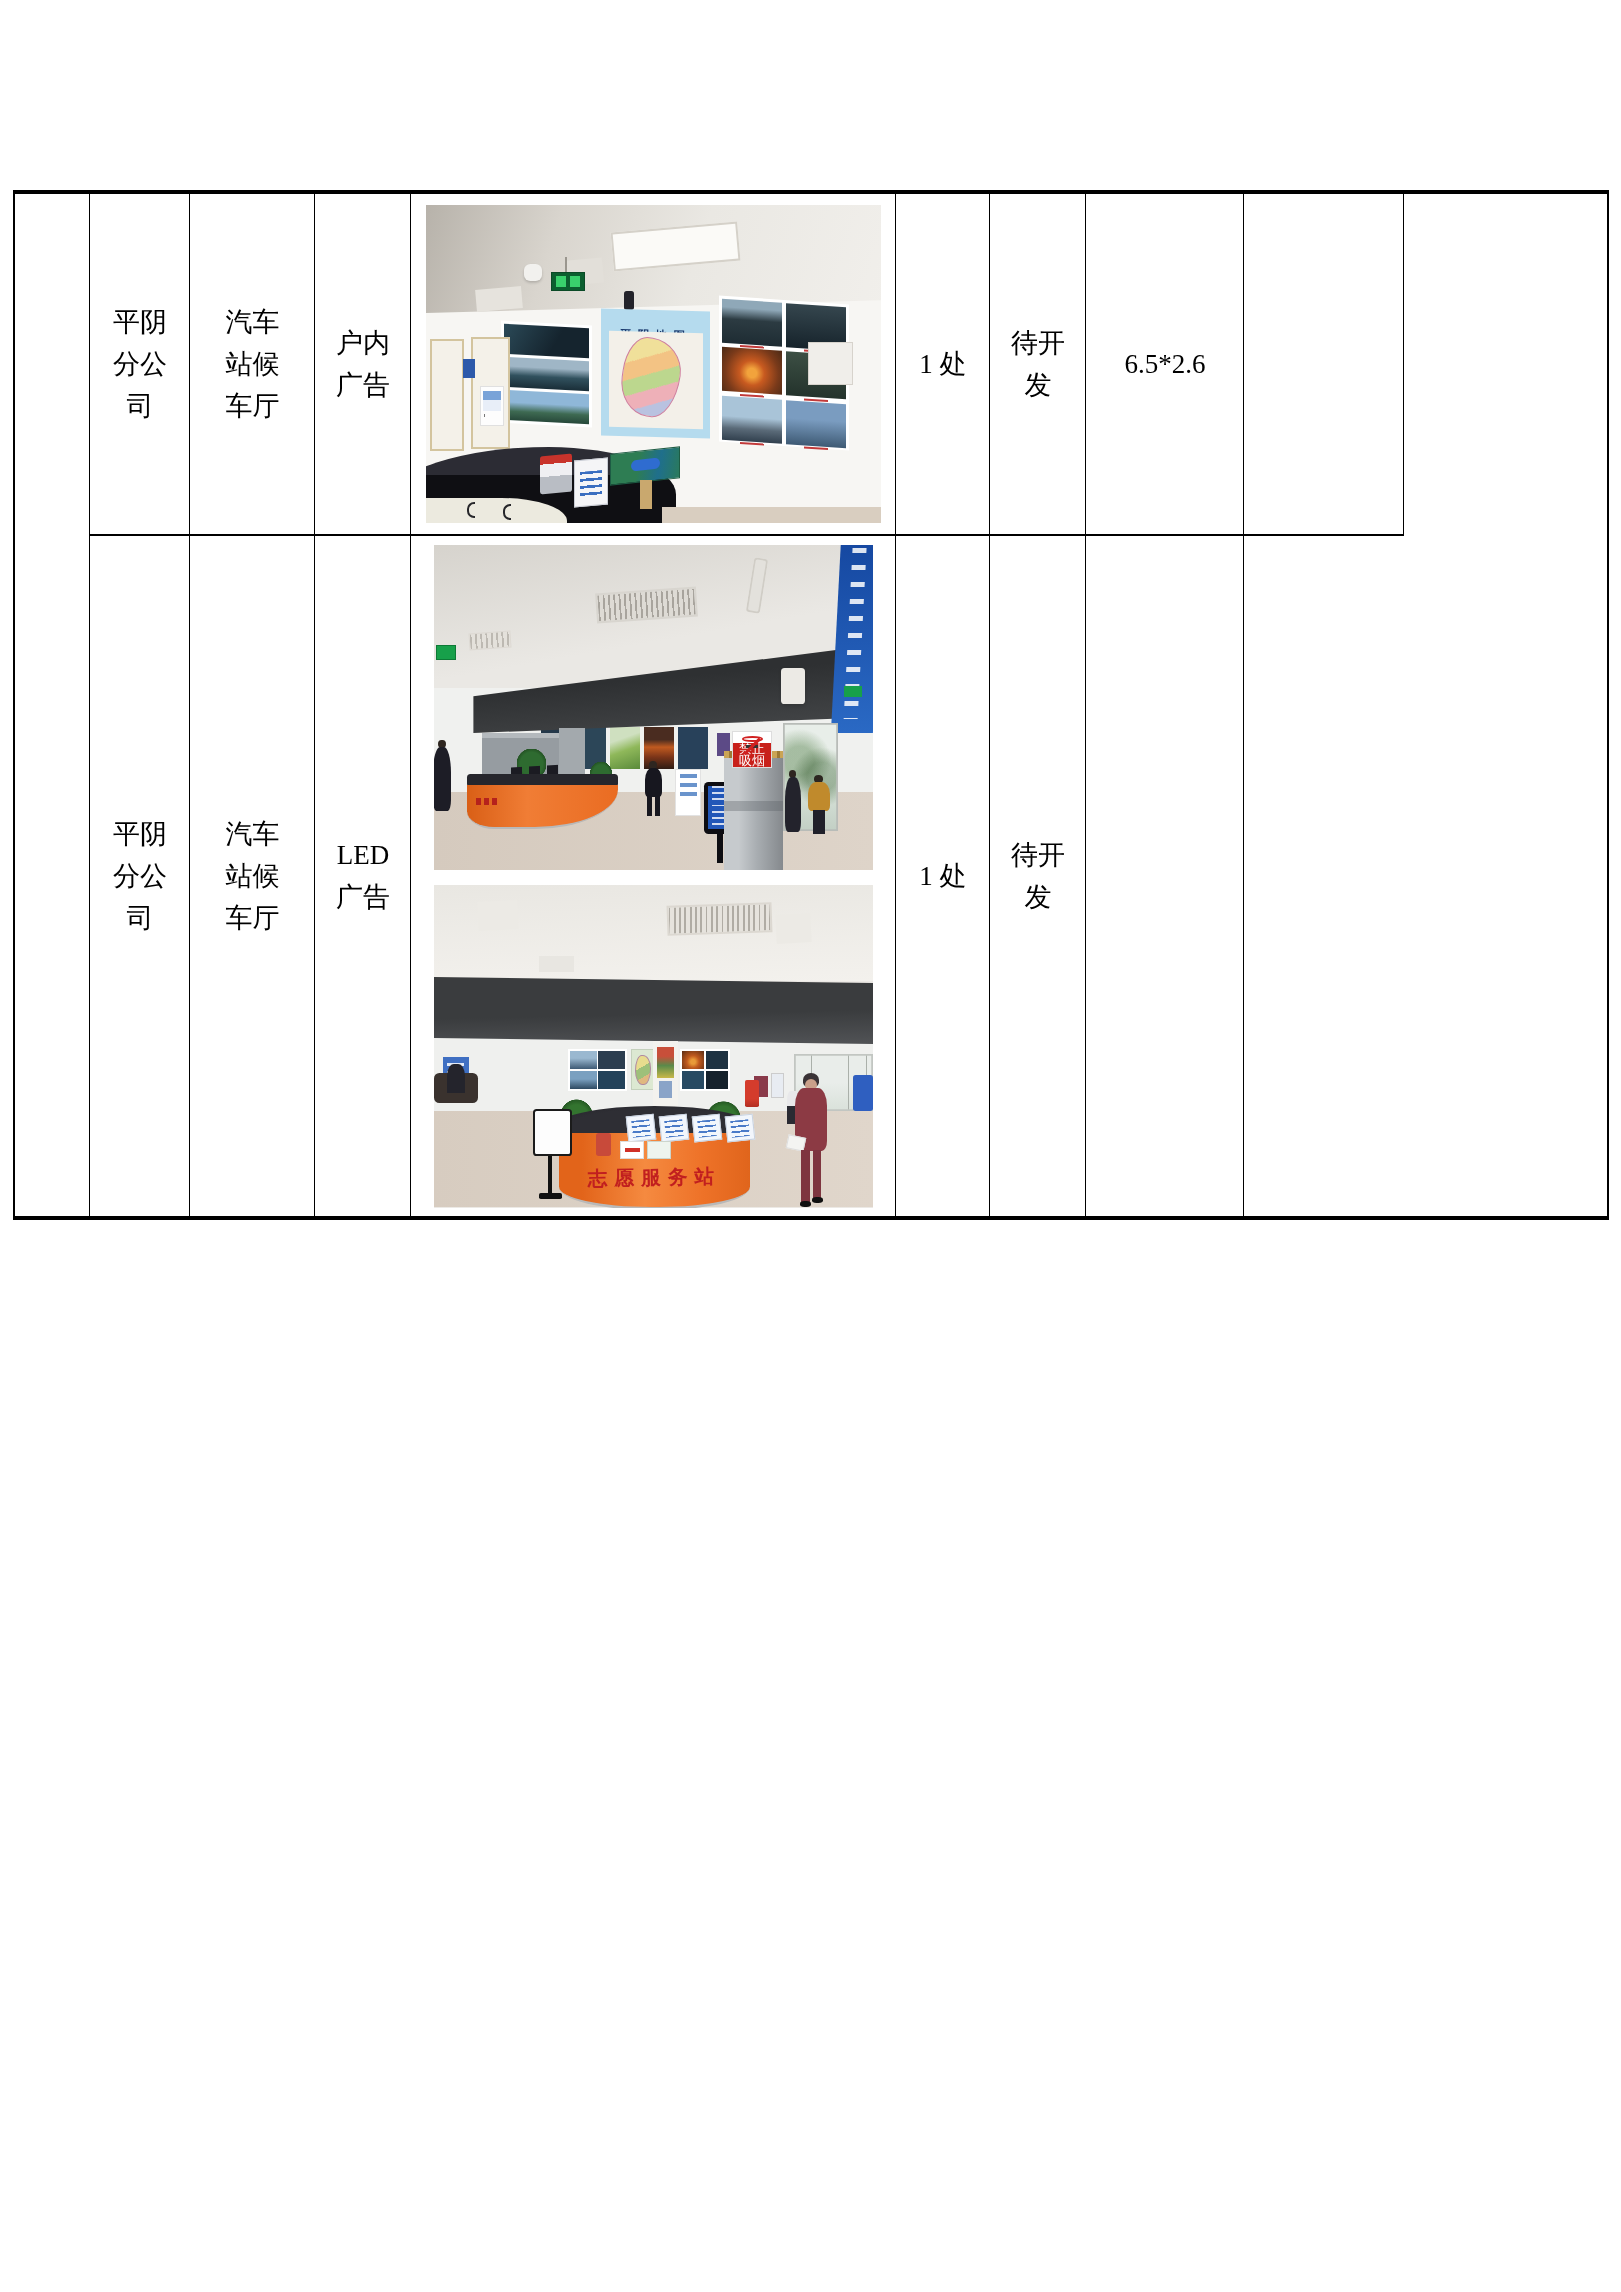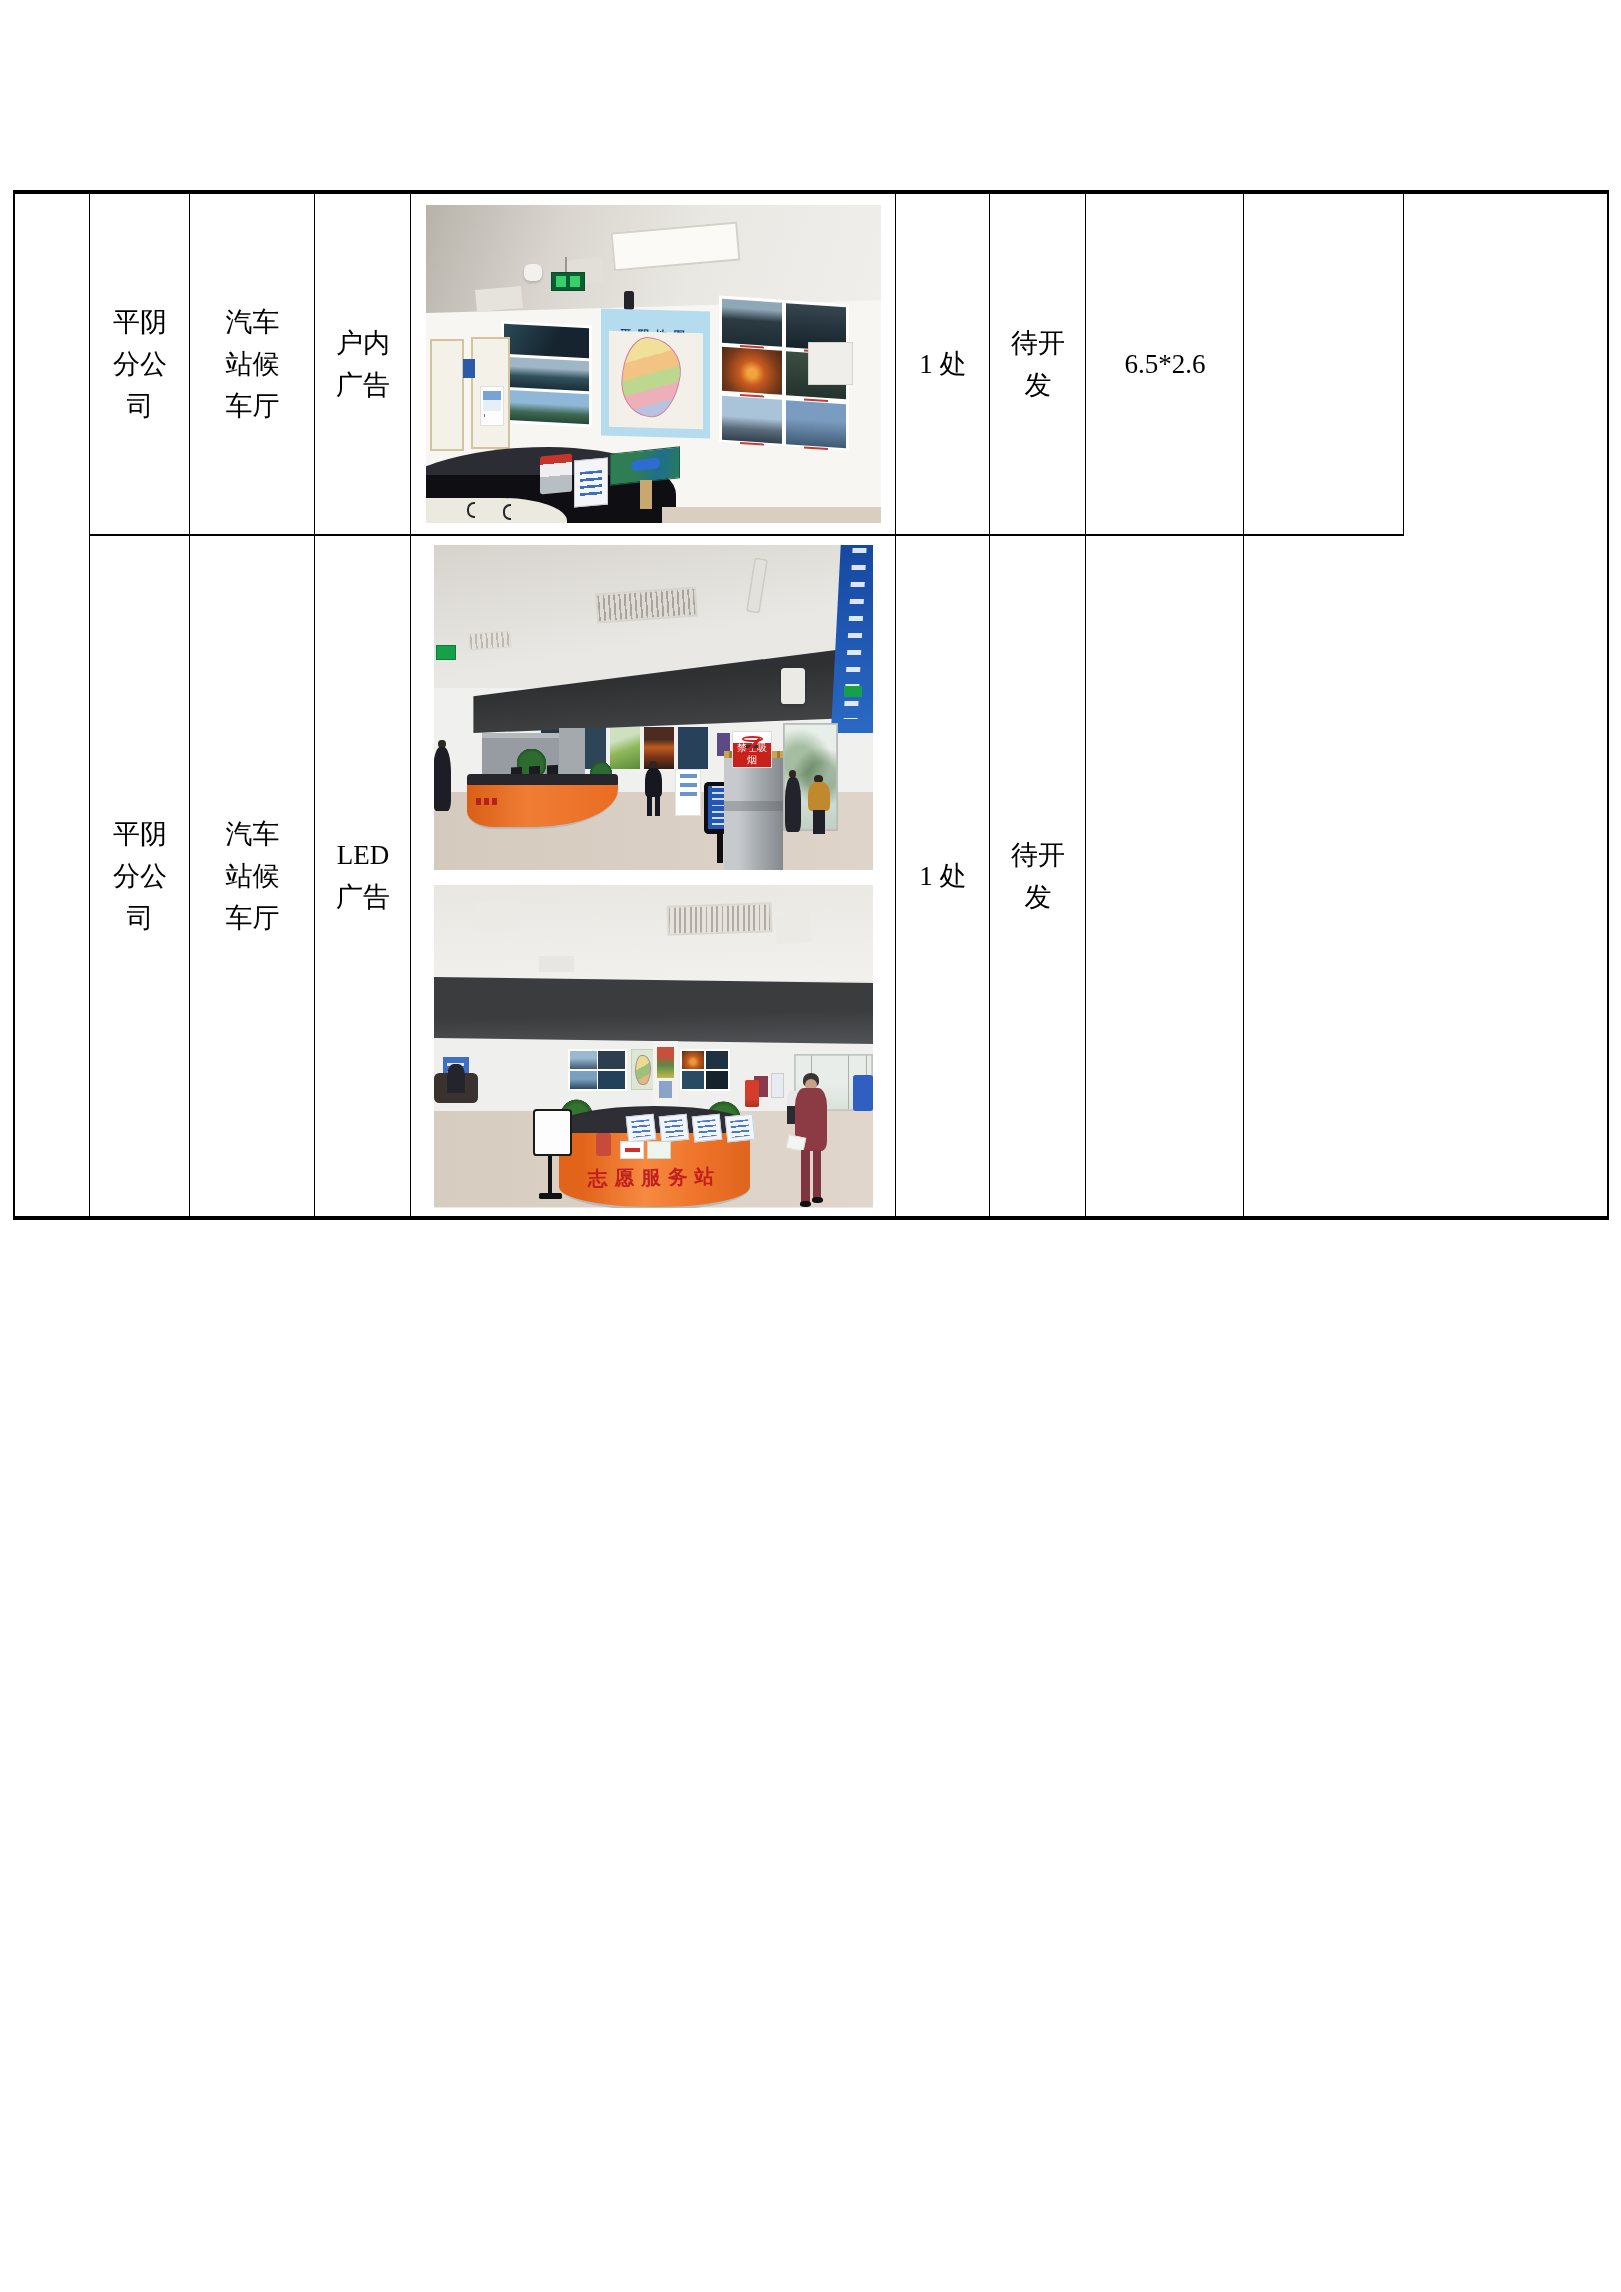--- a/index.html
+++ b/index.html
@@ -116,21 +116,21 @@
   .a2-kiosk{left:61.5%;top:73%;width:7%;height:16%;background:#0d0d12;border-radius:4.5px;padding:4.5px;box-sizing:border-box;}
   .a2-scr{width:100%;height:100%;background:#2257b8;background-image:repeating-linear-gradient(180deg,rgba(255,255,255,.8) 0 1.8px,transparent 1.8px 6.2px);background-size:70% 100%;background-position:50% 20%;background-repeat:no-repeat;}
   .a2-kioskpole{left:64.6%;top:89%;width:1.2%;height:9%;background:#0d0d12;}
   .a2-column{left:66%;top:63.5%;width:13.5%;height:37%;background:linear-gradient(90deg,#c6cacd 0 25%,#a9aeb2 55%,#85898d);border-radius:7.1px 7.1px 0 0;}
   .a2-gold{left:0;top:0;width:100%;height:6%;background:repeating-linear-gradient(90deg,#caa455 0 5.3px,#9e7a35 5.3px 8px);}
   .a2-colband{left:0;top:42%;width:100%;height:8%;background:rgba(90,95,100,.35);}
   .a2-ns{left:68%;top:57.5%;width:8.5%;height:10.5%;background:#fff;border:0.9px solid #ddd;display:flex;flex-direction:column;align-items:center;justify-content:flex-start;}
   .a2-nscirc{margin-top:3.6px;width:17px;height:17px;border:2.7px solid #d02020;border-radius:50%;position:relative;background:#fff;}
   .a2-nscirc::before{content:"";position:absolute;left:2.7px;top:7.1px;width:11.6px;height:2.7px;background:#333;}
   .a2-nscirc::after{content:"";position:absolute;left:-2.7px;top:7.1px;width:22px;height:2.7px;background:#d02020;transform:rotate(-45deg);}
-  .a2-nslbl{margin-top:1.8px;width:100%;background:#c8201a;color:#fff;font-size:10px;line-height:11.6px;text-align:center;font-family:Liberation Mono, monospace;}
+  .a2-nslbl{margin-top:1.8px;width:100%;background:#c8201a;color:#fff;font-size:13px;line-height:11.6px;text-align:center;font-family:Liberation Serif, serif;}
   .a2-doors{left:79.5%;top:55%;width:12.5%;height:33%;box-shadow:inset 0 0 0 1.8px #b8bcb8;
             background:linear-gradient(180deg,#e8eee9 0 40%,#d3ded4 70%,#c2cfc4),radial-gradient(circle at 30% 35%,rgba(110,150,100,.5) 0 18%,transparent 40%),radial-gradient(circle at 70% 50%,rgba(90,130,85,.45) 0 22%,transparent 45%);background-blend-mode:multiply;}
   .a2-womanY{left:85%;top:71%;width:5.5%;height:18%;}
   .a2-womanY .hd{left:30%;top:0;width:36%;height:13%;background:#2c2620;}
   .a2-womanY .bd{left:6%;top:11%;width:88%;height:50%;background:#c08a2c;}
   .a2-womanY .lg{position:absolute;left:24%;top:59%;width:52%;height:41%;background:#20202a;}
   .a2-perR{left:79.5%;top:69.5%;width:4.5%;height:19%;}
   .a2-perR .hd{left:30%;top:0;width:38%;height:13%;}
   .a2-perR .bd{left:10%;top:11%;width:80%;height:89%;background:#23232c;}
   

